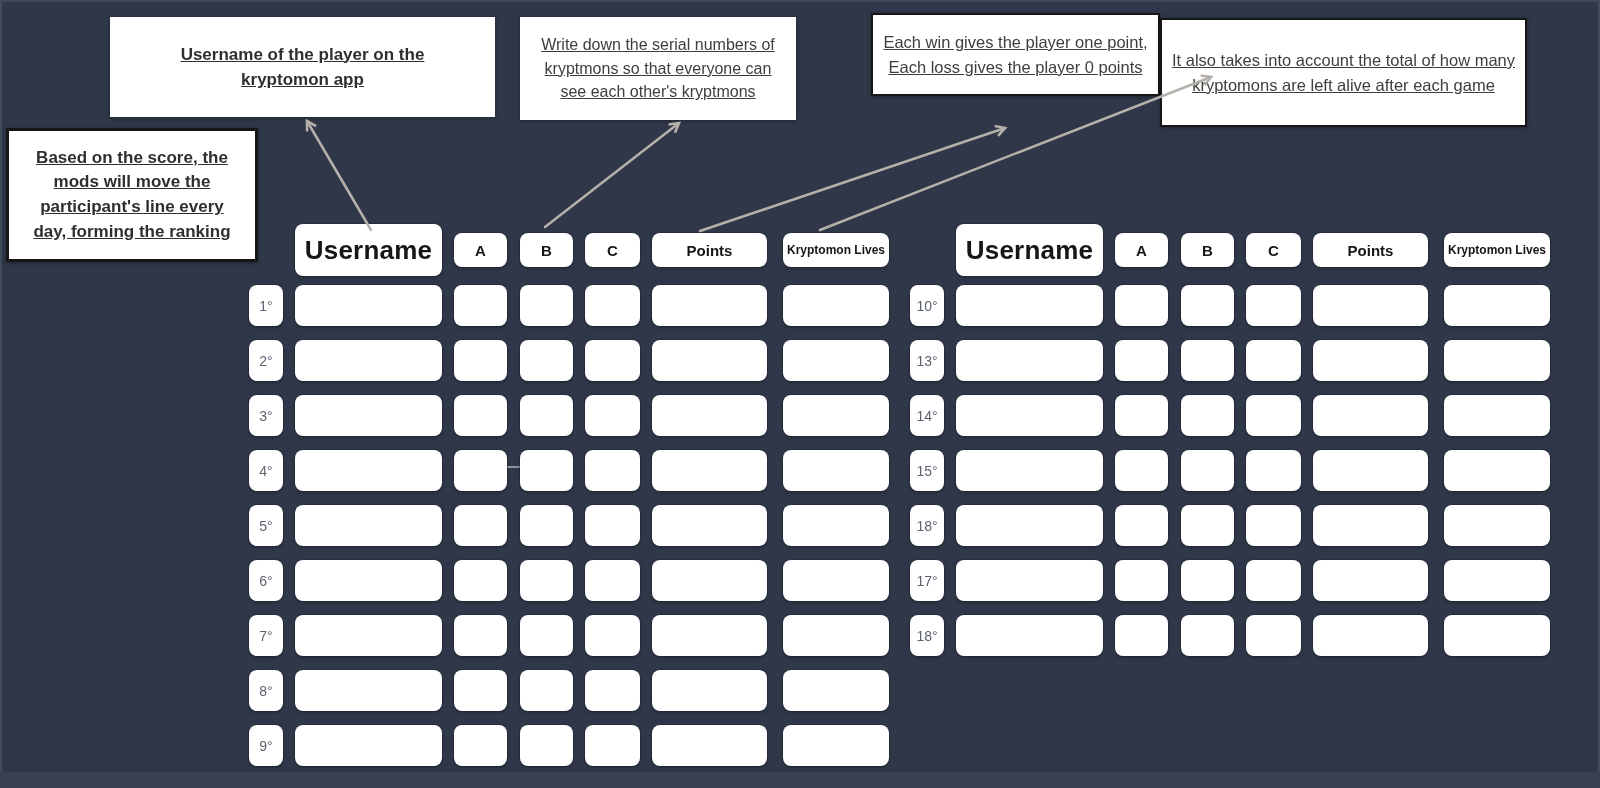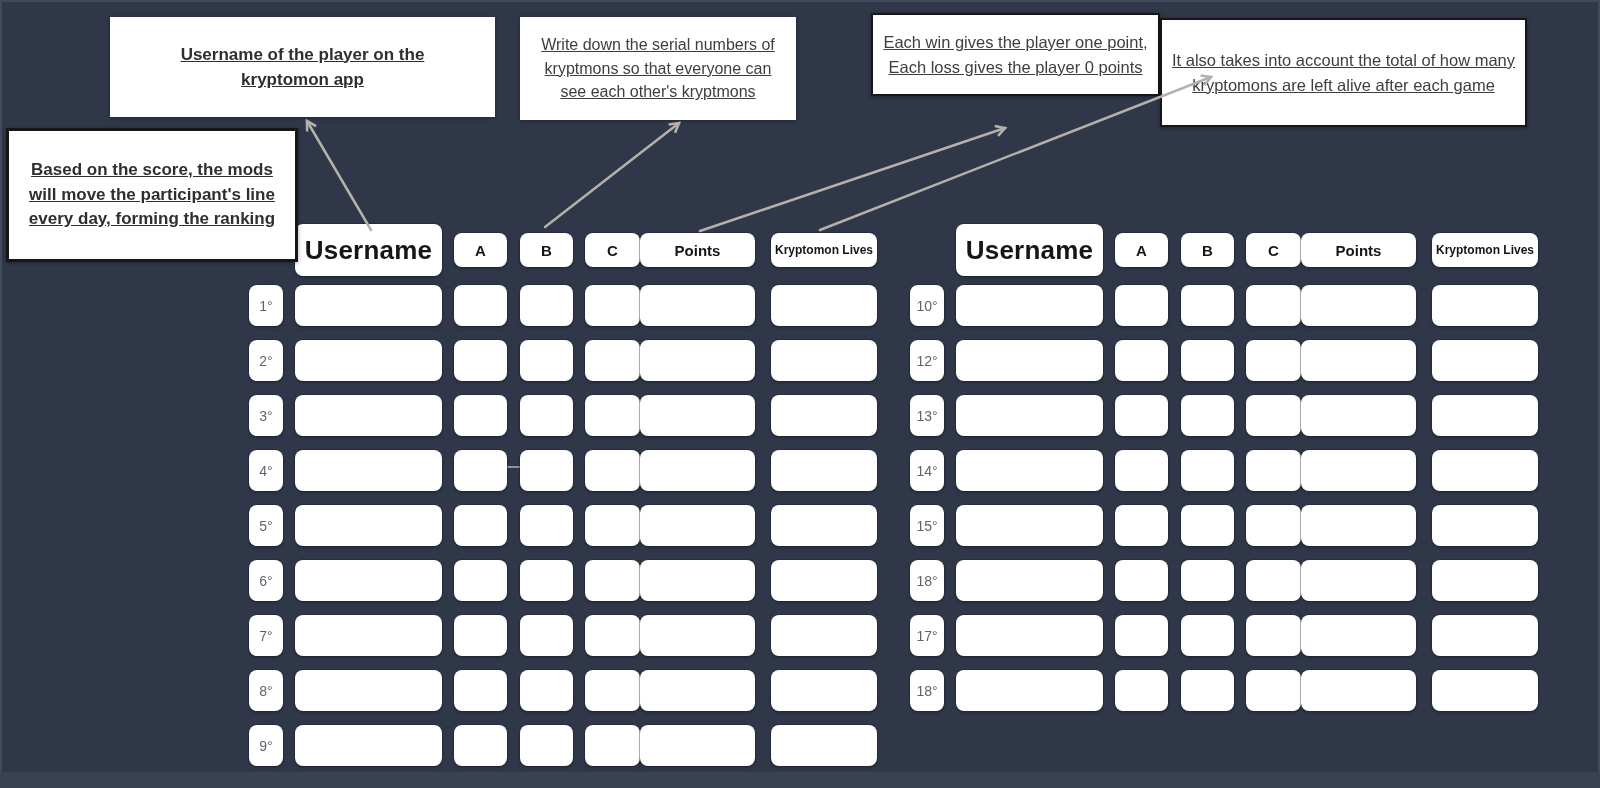--- a/index.html
+++ b/index.html
@@ -23,41 +23,41 @@
     position:absolute;background:var(--card);color:var(--note-text);
     display:flex;align-items:center;justify-content:center;text-align:center;
     box-shadow:0 1px 4px rgba(0,0,0,.35);z-index:3;line-height:1.5;text-decoration:underline;
   }
   .callout.bold{font-weight:700;color:var(--note-text-bold)}
   .callout.bordered{border:2px solid var(--border-black)}
   #note-username{left:110px;top:17px;width:385px;height:100px;font-size:17px;padding:0 28px}
   #note-serial{left:520px;top:17px;width:276px;height:103px;font-size:16px;padding:0 10px;line-height:1.48}
   #note-points{left:871px;top:13px;width:289px;height:83px;font-size:16.5px;padding:0 10px;line-height:1.5}
   #note-lives{left:1160px;top:18px;width:367px;height:109px;font-size:16.5px;padding:0 9px;line-height:1.5}
-  #note-ranking{left:6px;top:128px;width:292px;height:134px;font-size:17px;padding:0 16px;line-height:1.45;border-width:3px}
+  #note-ranking{left:6px;top:128px;width:252px;height:134px;font-size:17px;padding:0 16px;line-height:1.45;border-width:3px}
   
   #arrow-layer{position:absolute;left:0;top:0;z-index:4;pointer-events:none}
   .arrow{stroke:var(--arrow);stroke-width:2.5;stroke-linecap:round}
   .arrowhead{stroke:var(--arrow);fill:none;stroke-width:2}
   
   .rank-table{position:absolute;top:230px;z-index:2}
   #table-left{left:249px}
   #table-right{left:910px}
   .card{
     background:var(--card);border-radius:8px;
     box-shadow:0 0 0 1px rgba(20,26,40,.3),0 2px 3px rgba(0,0,0,.22);
   }
   .hrow{display:flex;align-items:center;height:40px;margin-bottom:15px}
   .trow{display:flex;align-items:center;height:41px;margin-bottom:14px}
   .c-rank{width:34px}
   .c-user{width:147px;margin-left:12px}
   .c-a{width:53px;margin-left:12px}
   .c-b{width:53px;margin-left:13px}
   .c-c{width:55px;margin-left:12px}
-  .c-points{width:115px;margin-left:0}
+  .c-points{width:115px;margin-left:12px}
   .c-lives{width:106px;margin-left:16px}
   .hspacer{visibility:hidden;height:1px}
   .hbox{
     display:flex;align-items:center;justify-content:center;height:34px;
     font-weight:700;color:var(--header-text);white-space:nowrap;
   }
   .h-user{height:52px;font-size:26px;letter-spacing:.2px}
   .h-small{font-size:15px}
   .h-lives{font-size:12px}
   .rank{
@@ -220,29 +220,20 @@
     <div class="rank card c-rank">10°</div>
     <div class="cell card c-user"></div>
     <div class="cell card c-a"></div>
     <div class="cell card c-b"></div>
     <div class="cell card c-c"></div>
     <div class="cell card c-points"></div>
     <div class="cell card c-lives"></div>
   </div>
 
 
-  <div class="trow">
-    <div class="rank card c-rank">12°</div>
-    <div class="cell card c-user"></div>
-    <div class="cell card c-a"></div>
-    <div class="cell card c-b"></div>
-    <div class="cell card c-c"></div>
-    <div class="cell card c-points"></div>
-    <div class="cell card c-lives"></div>
-  </div>
 
   <div class="trow">
     <div class="rank card c-rank">13°</div>
     <div class="cell card c-user"></div>
     <div class="cell card c-a"></div>
     <div class="cell card c-b"></div>
     <div class="cell card c-c"></div>
     <div class="cell card c-points"></div>
     <div class="cell card c-lives"></div>
   </div>

